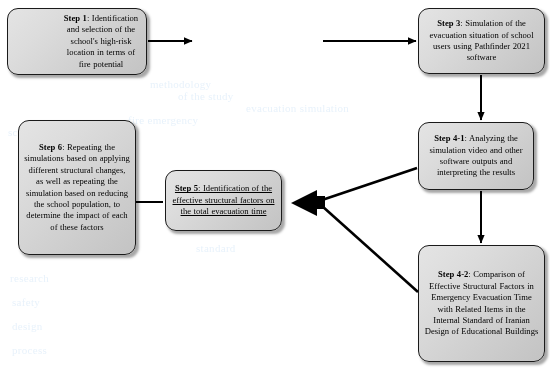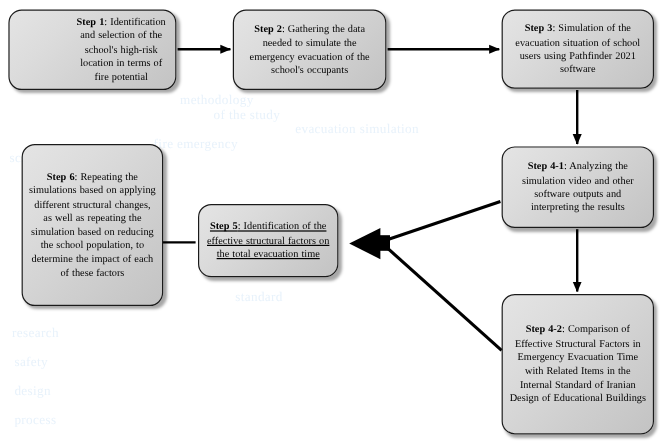--- a/index.html
+++ b/index.html
@@ -117,27 +117,24 @@
     </g>
 
     <g>
       <line x1="163" y1="202" x2="126" y2="202" stroke="#000000" stroke-width="2" marker-end="url(#thinArrow)"></line>
     </g>
   </svg>
 
   <div class="node" style="left: 7px; top: 8px; width: 140px; height: 67px; padding-left: 48px;">
     <div class="node-text"><b>Step 1</b>: Identification and selection of the school's high-risk location in terms of fire potential</div>
   </div>
-  <div class="node" style="left: 194px; top: 8px; width: 128px; height: 67px;">
-    <div class="node-text"><b>Step 2</b>: Gathering the data needed to simulate the emergency evacuation of the school's occupants</div>
-  </div>
   <div class="node" style="left: 418px; top: 8px; width: 127px; height: 66px; border-radius: 11px;">
     <div class="node-text"><b>Step 3</b>:  Simulation of the evacuation situation of school users using Pathfinder 2021 software</div>
   </div>
-  <div class="node" style="left: 418px; top: 122px; width: 127px; height: 68px;">
+  <div class="node" style="left: 418px; top: 122px; width: 116px; height: 68px;">
     <div class="node-text"><b>Step 4-1</b>: Analyzing the simulation video and other software outputs and interpreting the results</div>
   </div>
   <div class="node" style="left: 418px; top: 245px; width: 127px; height: 117px; justify-content: flex-end;">
     <div class="node-text"><b>Step 4-2</b>:  Comparison of Effective Structural Factors in Emergency Evacuation Time with Related Items in the Internal Standard of Iranian Design of Educational Buildings</div>
   </div>
   <div class="node" style="left: 165px; top: 170px; width: 117px; height: 61px; text-decoration: underline;">
     <div class="node-text"><b>Step 5</b>: Identification of the effective structural factors on the total evacuation time</div>
   </div>
   <div class="node" style="left: 18px; top: 120px; width: 118px; height: 135px;">
     <div class="node-text"><b>Step 6</b>: Repeating the simulations based on applying different structural changes, as well as repeating the simulation based on reducing the school population, to determine the impact of each of these factors</div>

